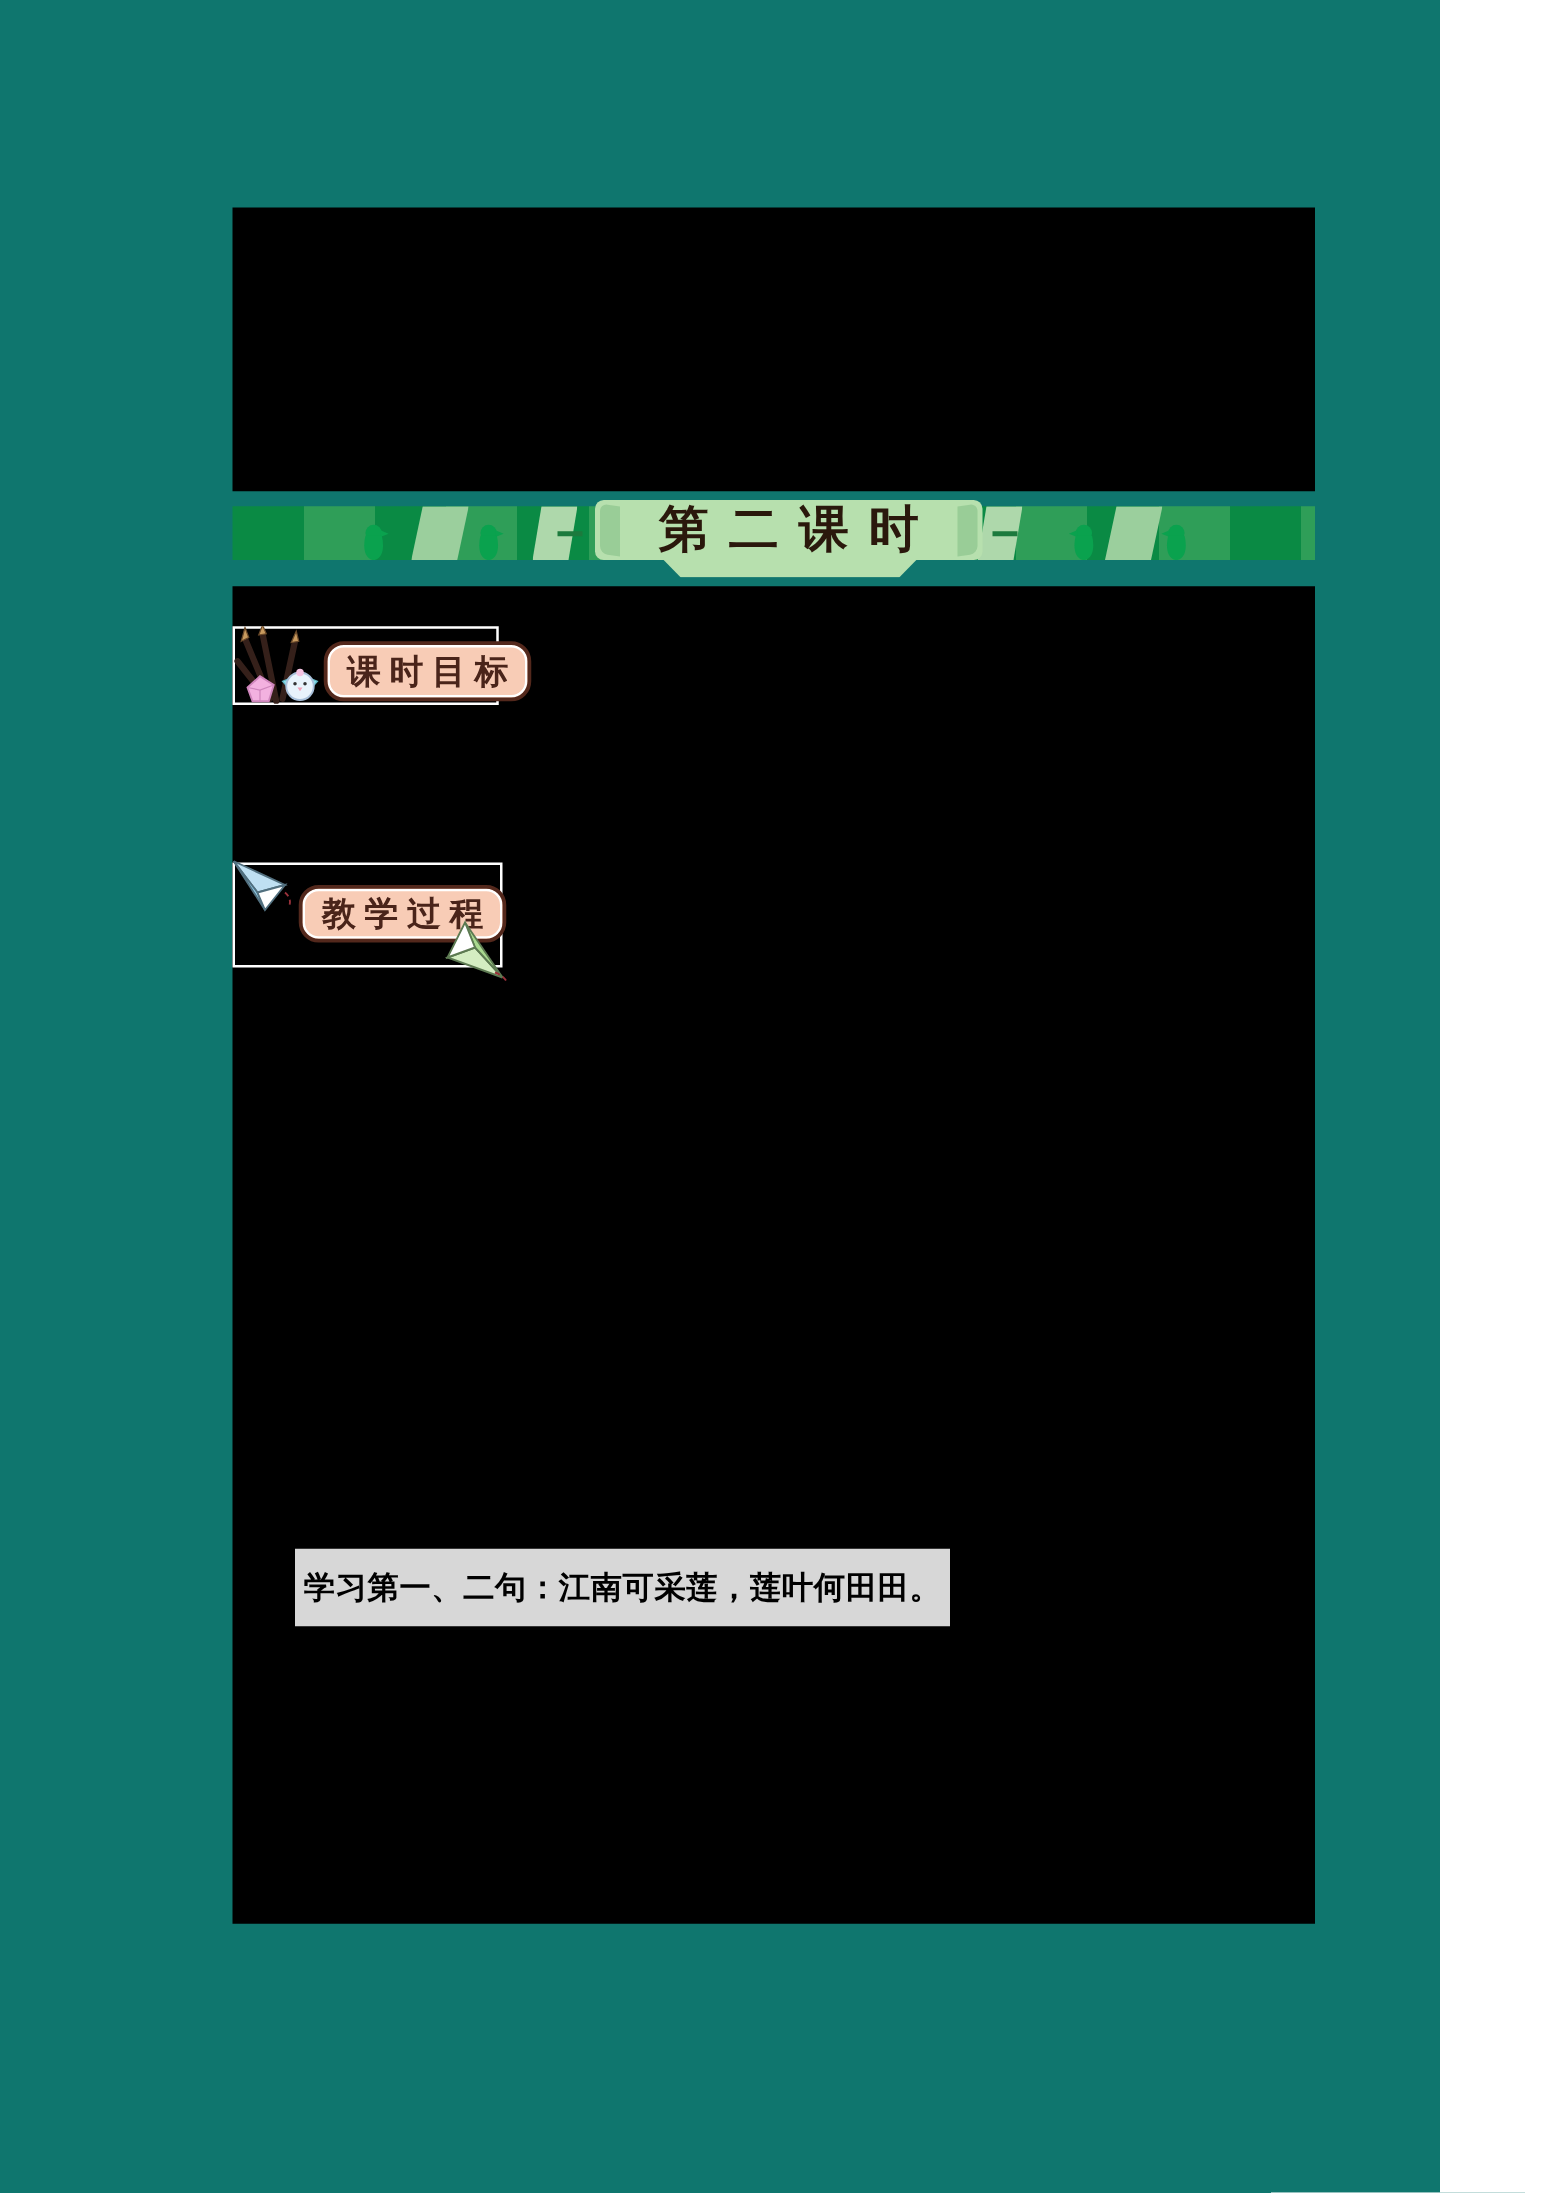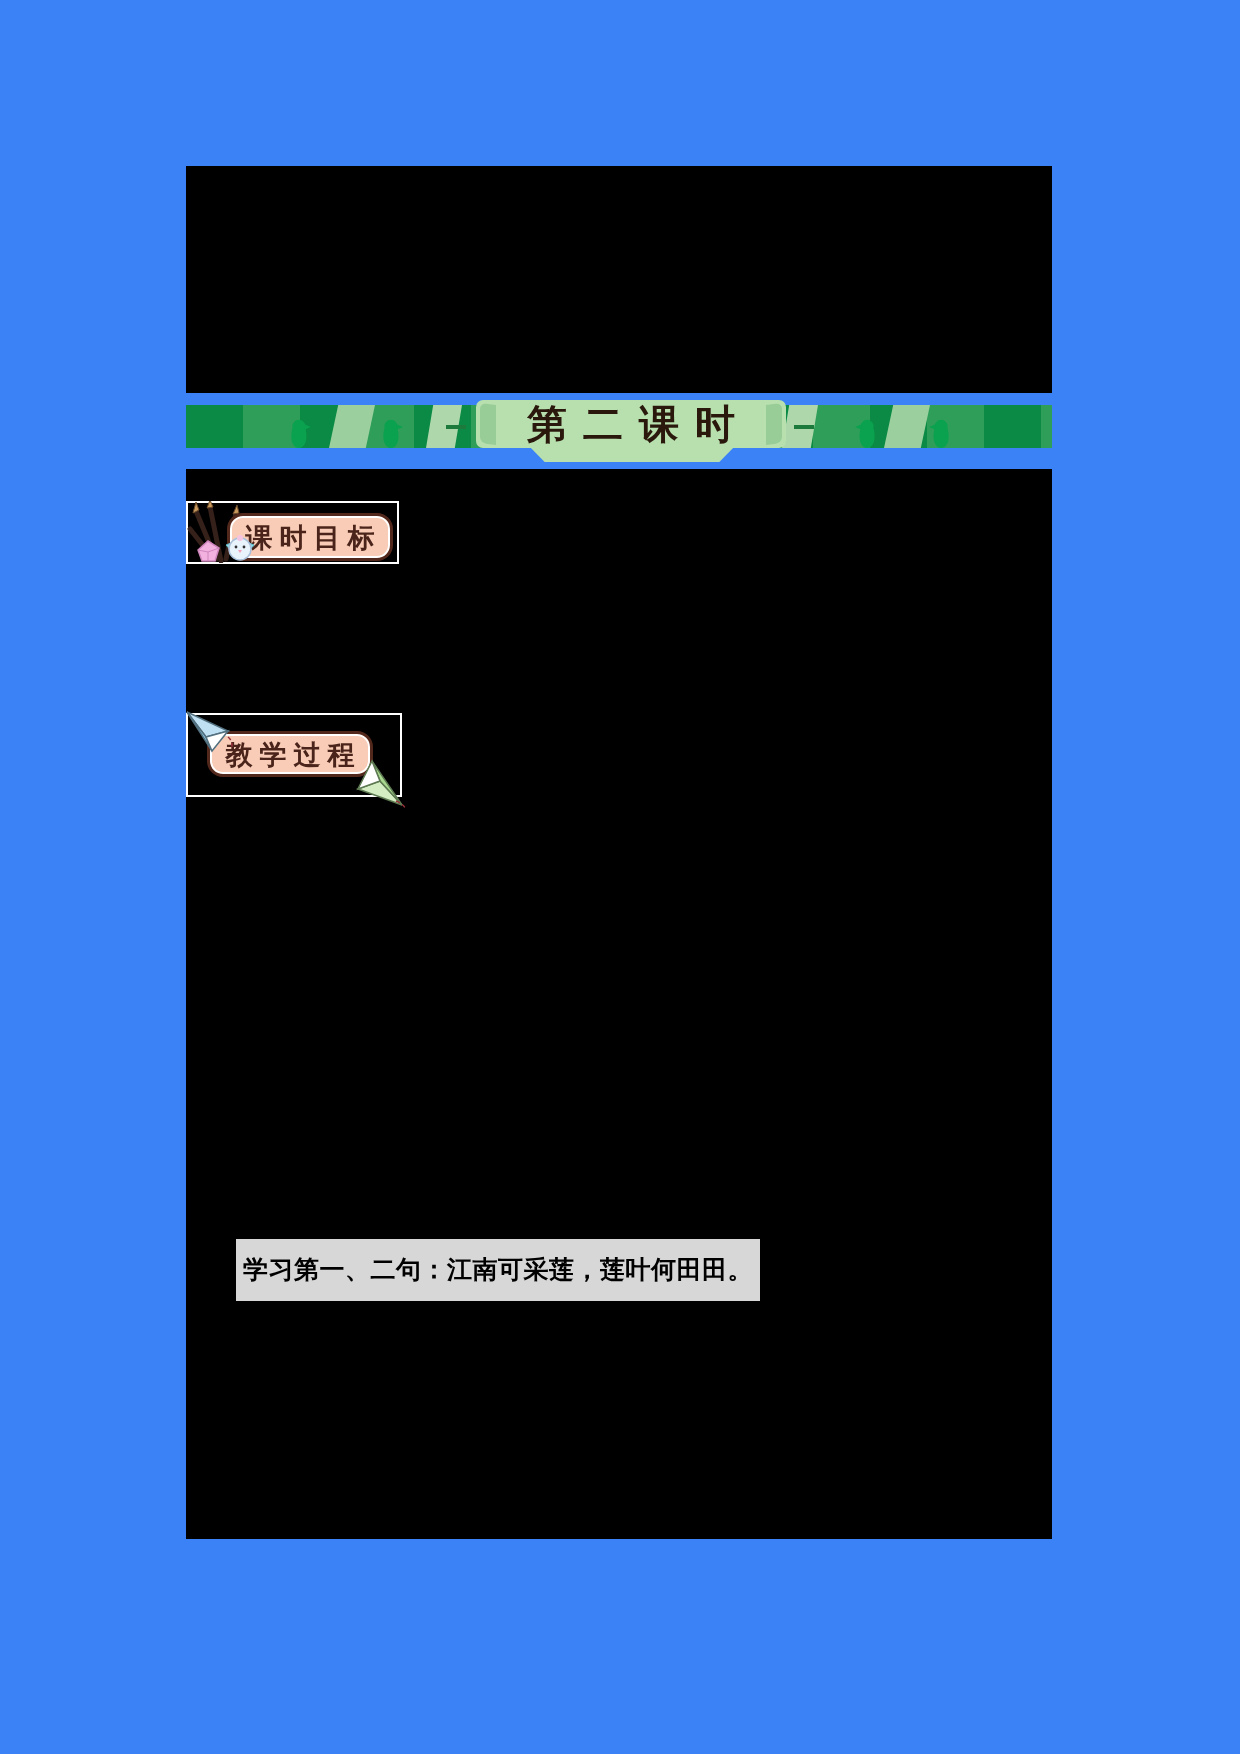--- a/index.html
+++ b/index.html
@@ -1,16 +1,16 @@
 <!DOCTYPE html>
 <html><head>
 <meta charset="utf-8">
 <style>
   html,body{margin:0;padding:0;background:#ffffff;}
-  .page{position:relative;width:1240px;height:1754px;background:#3b82f6;overflow:hidden;
+  .page{position:relative;width:1152px;height:1754px;background:#0f766e;overflow:hidden;
         font-family:"DejaVu Sans",sans-serif;}
   .black-box{position:absolute;background:#000000;}
   .box-top{left:186px;top:166px;width:866px;height:227px;}
   .box-main{left:186px;top:469px;width:866px;height:1070px;}
 
   
   .strip{position:absolute;left:186px;top:405px;width:866px;height:43px;overflow:hidden;
          background:repeating-linear-gradient(90deg,#0a8a44 0 57px,#2f9e58 57px 114px);}
   .trap{position:absolute;top:0;height:43px;width:46px;background:#9bcf9d;
         clip-path:polygon(20% 0,100% 0,80% 100%,0 100%);}
@@ -31,23 +31,23 @@
   .plaque-tab{position:absolute;left:520px;top:446px;width:224px;height:16px;background:#b7e0ae;
           clip-path:polygon(4% 0,96% 0,89% 100%,11% 100%);z-index:2;}
   .plaque-title{font-family:"DejaVu Serif",serif;font-size:40px;font-weight:bold;
           color:#2a180c;letter-spacing:16px;text-indent:16px;line-height:1;z-index:4;}
   .dash{position:absolute;top:425px;width:20px;height:4px;background:#1c7a3d;z-index:3;}
   .dash.left{left:446px;} .dash.right{left:794px;}
 
   
   .badge{position:absolute;background:#000;border:2px solid #ffffff;}
   .badge-objectives{left:186px;top:501px;width:209px;height:59px;}
-  .badge-process{left:186px;top:713px;width:212px;height:80px;}
+  .badge-process{left:186px;top:690px;width:212px;height:80px;}
   .pill{position:absolute;border:3px solid #53281c;border-radius:16px;background:#f8ccb6;
-        box-shadow:inset 0 0 0 2px #ffffff;display:flex;align-items:center;justify-content:center;}
+        box-shadow:inset 0 0 0 2px #ffffff;display:flex;align-items:center;justify-content:center;margin-left:32px;}
   .pill-label{font-size:27px;font-weight:bold;color:#4a241a;letter-spacing:7px;text-indent:7px;line-height:1;}
   .badge-objectives .pill{left:39px;top:10px;width:160px;height:42px;}
   .badge-process .pill{left:19px;top:16px;width:160px;height:40px;}
   .icon{position:absolute;}
   .brushes-icon{left:-2px;top:-2px;width:72px;height:62px;}
   .gem-icon{left:6px;top:36px;width:28px;height:24px;}
   .chick-icon{left:36px;top:28px;width:32px;height:32px;z-index:5;}
   .plane-blue{left:-4px;top:-6px;width:52px;height:50px;z-index:5;}
   .plane-green{left:162px;top:40px;width:58px;height:56px;z-index:5;}
 

